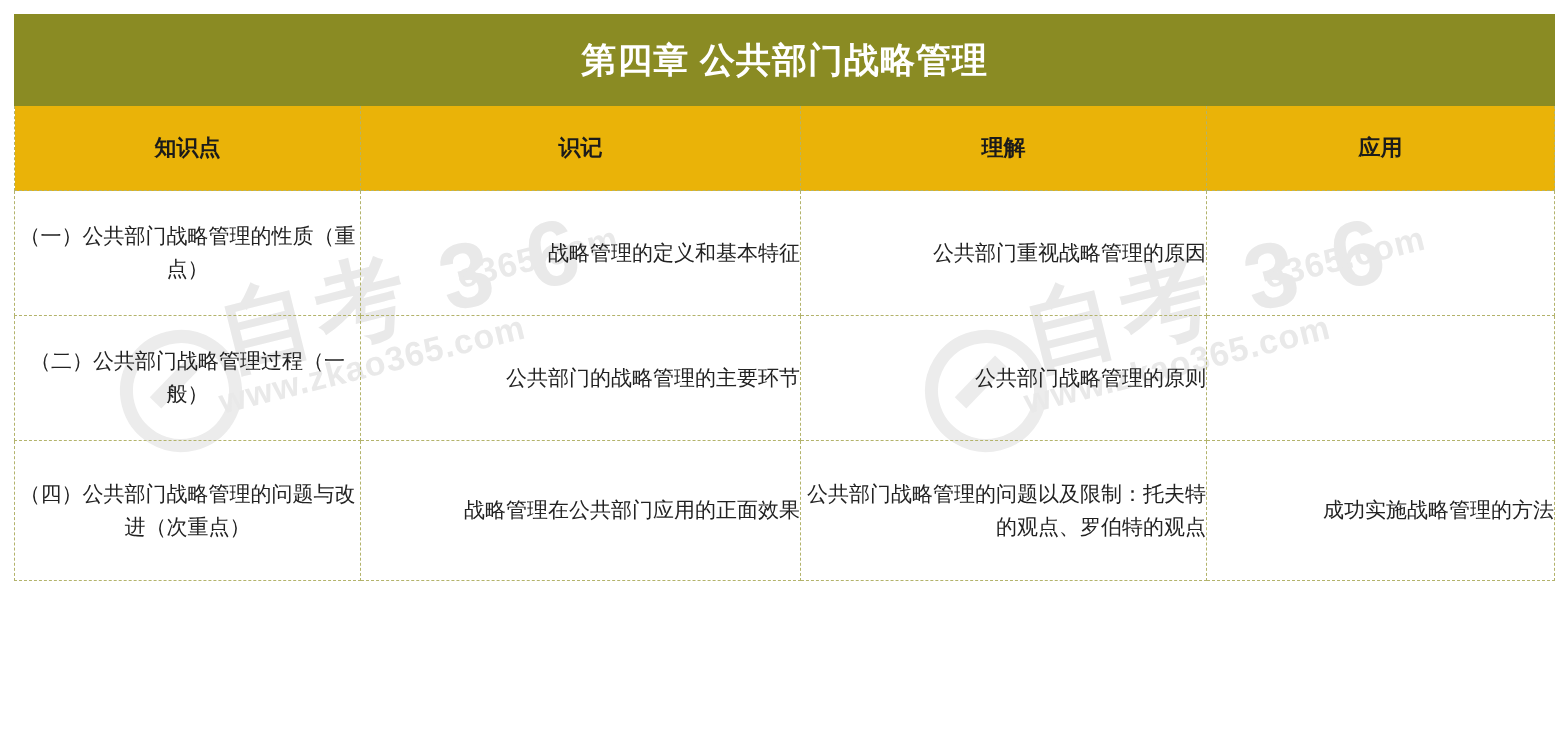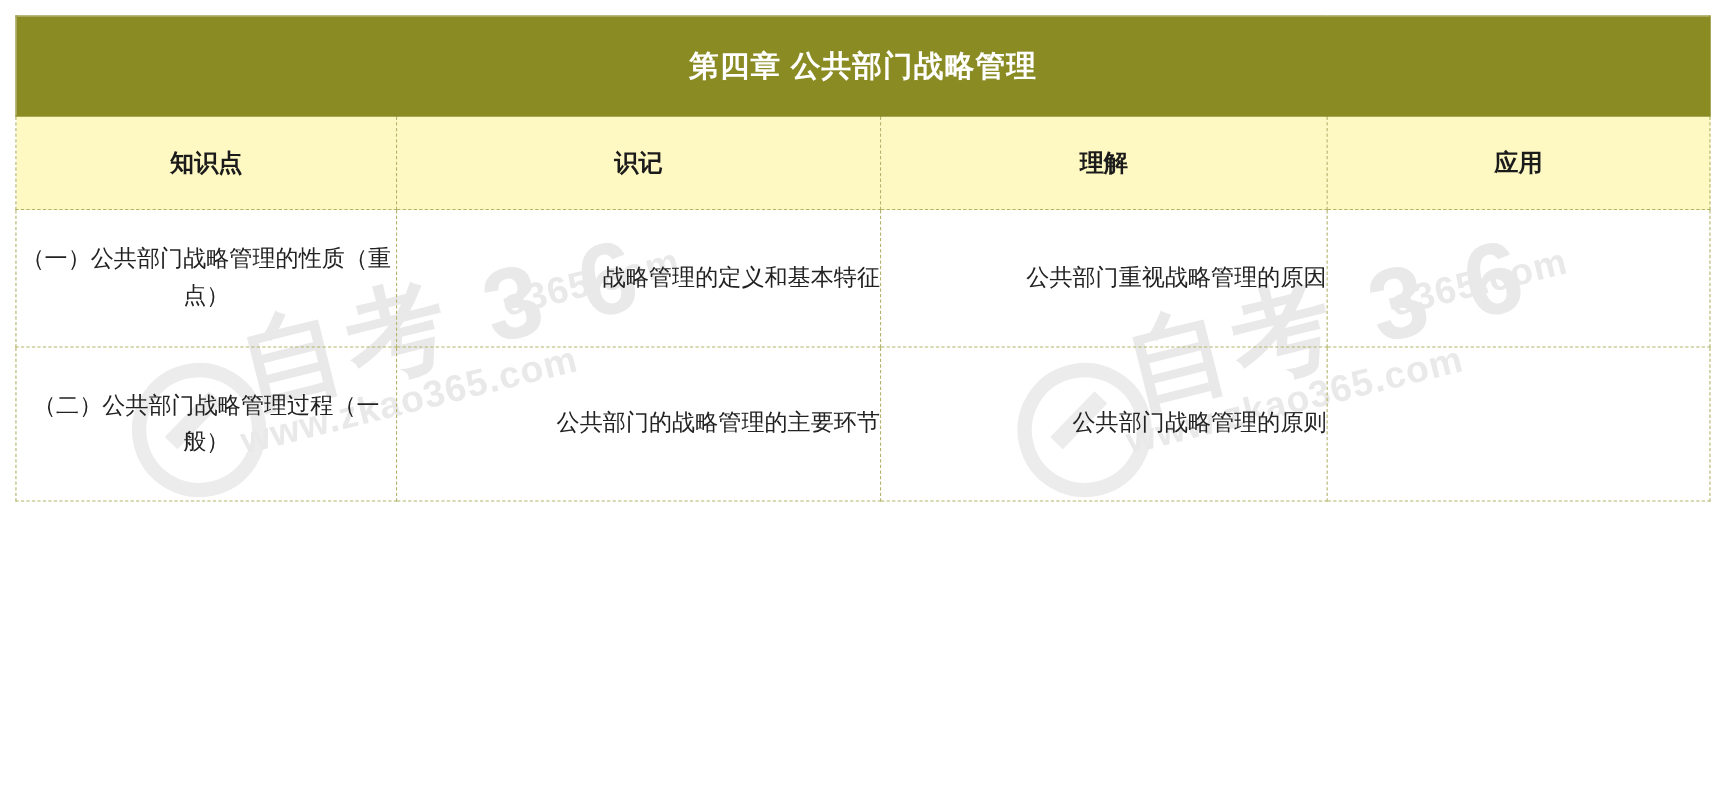--- a/index.html
+++ b/index.html
@@ -68,29 +68,29 @@
   }
   table.kb td, table.kb th {
     border: 1px dashed #b3b36b;
     padding: 0;
     vertical-align: middle;
   }
   .title-cell {
     background: #8a8b23;
     color: #ffffff;
     text-align: center;
-    font-size: 27px;
+    font-size: 35px;
     font-weight: bold;
     letter-spacing: 1px;
     height: 90px;
     border: 1px solid #8a8b23 !important;
     margin-left: 11px;
   }
   thead th.hdr {
-    background: #fef9c3;
+    background: #eab308;
     color: #1b1b1b;
     font-size: 22px;
     font-weight: bold;
     text-align: center;
     height: 84px;
   }
   tbody td {
     font-size: 21px;
     color: #222;
     line-height: 1.55;
@@ -146,15 +146,21 @@
         <td class="c1">战略管理的定义和基本特征</td>
         <td class="c2">公共部门重视战略管理的原因</td>
         <td class="c3"></td>
       </tr>
       <tr>
         <td class="c0">（二）公共部门战略管理过程（一般）</td>
         <td class="c1">公共部门的战略管理的主要环节</td>
         <td class="c2">公共部门战略管理的原则</td>
         <td class="c3"></td>
       </tr>
+      <tr>
+        <td class="c0">（四）公共部门战略管理的问题与改进（次重点）</td>
+        <td class="c1">战略管理在公共部门应用的正面效果</td>
+        <td class="c2">公共部门战略管理的问题以及限制：托夫特的观点、罗伯特的观点</td>
+        <td class="c3">成功实施战略管理的方法</td>
+      </tr>
     </tbody>
   </table>
 </div>
 
 </body></html>

